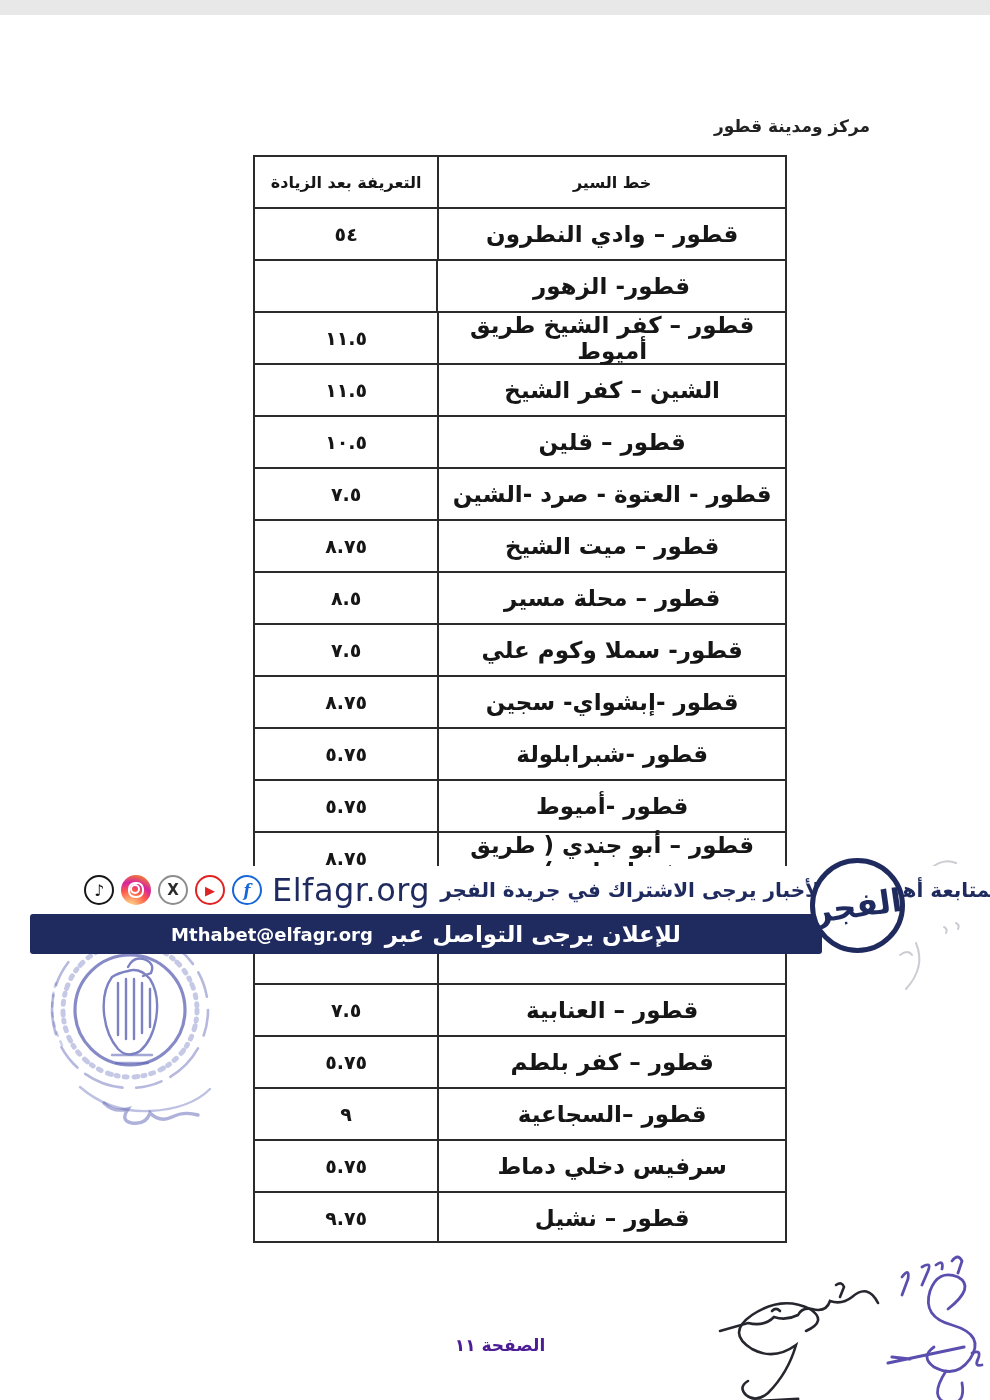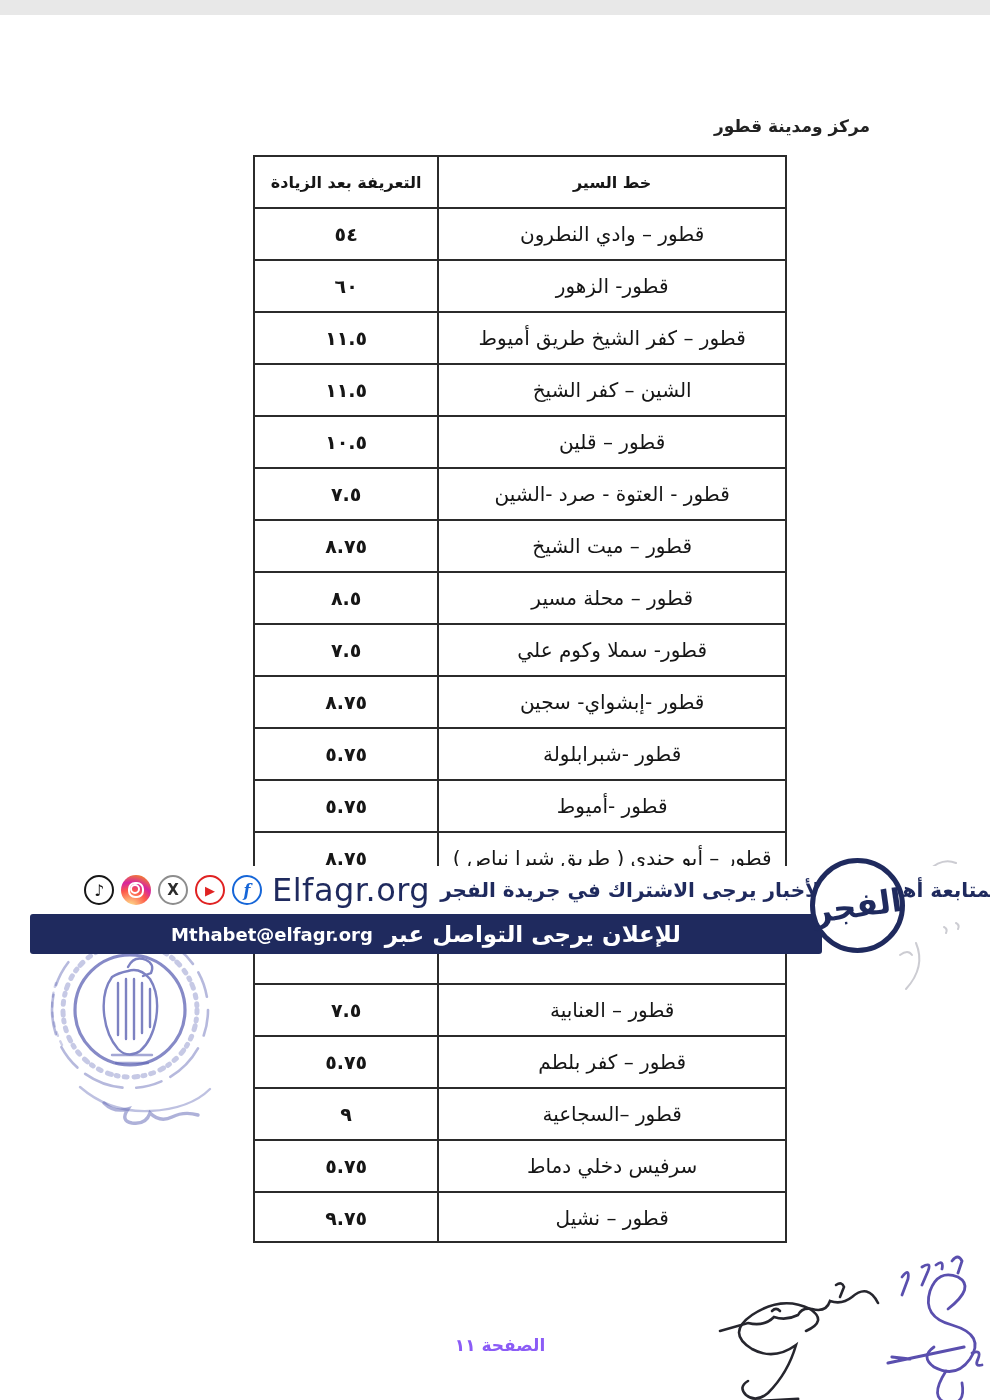--- a/index.html
+++ b/index.html
@@ -20,21 +20,21 @@
     border:2px solid #2b2b2b;box-sizing:border-box;
   }
   .t-row,.t-header{display:flex;flex:0 0 auto;box-sizing:border-box;}
   .t-header{height:50px;}
   .t-row{height:52px;border-top:2px solid #2b2b2b;}
   .t-row.covered{height:100px;}
   .cell{
     display:flex;align-items:center;justify-content:center;
     box-sizing:border-box;text-align:center;
   }
-  .cell.route{width:349px;font-size:20px;font-weight:400;border-left:2px solid #2b2b2b;color:#161616;}
+  .cell.route{width:349px;font-size:23px;font-weight:700;border-left:2px solid #2b2b2b;color:#161616;}
   .cell.tariff{width:183px;font-size:19px;font-weight:700;letter-spacing:1px;color:#161616;}
   .t-header .cell{font-size:16px;font-weight:700;}
   .t-row.covered .cell{align-items:flex-end;}
   .t-row.covered .cell.route{padding-bottom:36px;}
   .t-row.covered .cell.tariff{padding-bottom:52px;}
   
   .banner-line1{
     position:absolute;top:851px;left:0;width:990px;height:48px;background:#ffffff;
     display:flex;align-items:center;gap:10px;padding-left:84px;box-sizing:border-box;
   }
@@ -72,21 +72,21 @@
     position:absolute;top:843px;left:810px;width:95px;height:95px;border-radius:50%;
     background:#ffffff;border:5px solid #1f2a5e;box-sizing:border-box;
     display:flex;align-items:center;justify-content:center;
   }
   .elfagr-logo span{
     font-size:32px;font-weight:800;color:#1f2a5e;transform:rotate(-8deg);direction:rtl;
   }
   
   .page-number{
     position:absolute;top:1320px;left:425px;width:150px;text-align:center;
-    direction:rtl;font-size:17px;font-weight:700;color:#8b5cf6;
+    direction:rtl;font-size:17px;font-weight:700;color:#4c1d95;
   }
   .overlay-art{position:absolute;top:0;left:0;pointer-events:none;}
 </style>
 </head>
 <body>
 
 <div class="page">
 
   <div class="doc-title">مركز ومدينة قطور</div>
 
@@ -95,21 +95,20 @@
       <div class="cell route">خط السير</div>
       <div class="cell tariff">التعريفة بعد الزيادة</div>
     </div>
     <div>
         <div class="t-row">
           <div class="cell route">قطور – وادي النطرون</div>
           <div class="cell tariff">٥٤</div>
         </div>
         <div class="t-row">
           <div class="cell route">قطور- الزهور</div>
-          <div class="cell tariff">٦٠</div>
         </div>
         <div class="t-row">
           <div class="cell route">قطور – كفر الشيخ طريق أميوط</div>
           <div class="cell tariff">١١.٥</div>
         </div>
         <div class="t-row">
           <div class="cell route">الشين – كفر الشيخ</div>
           <div class="cell tariff">١١.٥</div>
         </div>
         <div class="t-row">

